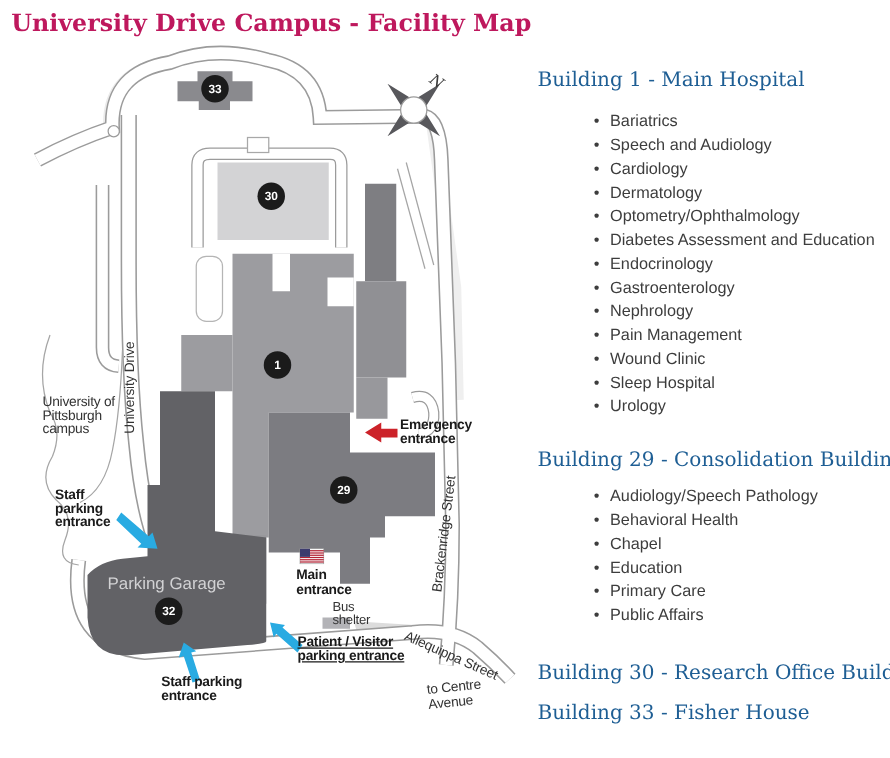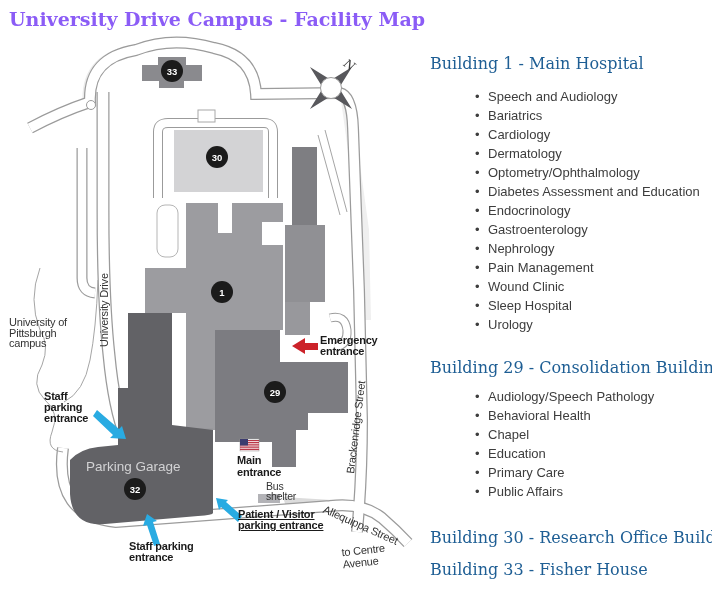--- a/index.html
+++ b/index.html
@@ -1,20 +1,20 @@
 <!DOCTYPE html>
 <html><head>
 <meta charset="utf-8">
 <style>
   html,body{margin:0;padding:0;background:#fff;}
   .stage{position:relative;width:712px;height:606px;background:#fff;overflow:hidden;
          font-family:"Liberation Sans",sans-serif;}
   
   .page-title{position:absolute;left:9px;top:8px;margin:0;white-space:nowrap;
-    font-family:"DejaVu Serif",serif;font-size:19px;font-weight:bold;color:#8b5cf6;}
+    font-family:"DejaVu Serif",serif;font-size:19px;font-weight:bold;color:#be185d;}
   
   .panel{position:absolute;left:430px;top:0;width:282px;height:434px;}
   .bheading{position:absolute;left:0;margin:0;white-space:nowrap;
     font-family:"DejaVu Serif",serif;font-weight:normal;font-size:16px;color:#1e5e94;}
   #h0{top:54px}#h1{top:358px}#h2{top:528px}#h3{top:560px}
   .blist{position:absolute;left:0;margin:0;padding:0;list-style:none;}
   #ul0{top:87px}#ul1{top:387px}
   .blist li{position:relative;font-size:13px;line-height:19px;color:#3d3d3d;
     padding-left:58px;white-space:nowrap;}
   .blist li::before{content:"\2022";position:absolute;left:45px;color:#3d3d3d;}
@@ -25,21 +25,21 @@
           letter-spacing:-0.2px;}
   .mlabel.b{font-weight:bold;color:#1a1a1a;line-height:11px;}
   .marker{position:absolute;width:22px;height:22px;border-radius:50%;background:#1b1b1b;
     color:#fff;font-weight:bold;font-size:9.5px;display:flex;align-items:center;
     justify-content:center;letter-spacing:0;}
   #mk33{left:161px;top:60px}
   #mk30{left:206px;top:146px}
   #mk1 {left:211px;top:281px}
   #mk29{left:264px;top:381px}
   #mk32{left:124px;top:478px}
-  #lbl-pitt{left:9px;top:317px;}
+  #lbl-pitt{left:34px;top:317px;}
   #lbl-staff-left{left:44px;top:391px;}
   #lbl-univdrive{left:99px;top:347px;transform:rotate(-90deg);transform-origin:0 0;}
   #lbl-garage{left:86px;top:462px;font-size:13.5px;color:#d2d2d4;letter-spacing:0;}
   #lbl-brack{left:345px;top:473px;transform:rotate(-83deg);transform-origin:0 0;}
   #lbl-alleq{left:326px;top:504px;transform:rotate(24deg);transform-origin:0 0;}
   #lbl-centre{left:342px;top:544px;transform:rotate(-6deg);line-height:12px;}
   #lbl-north{left:344px;top:60px;transform:rotate(35deg);
     font-family:"DejaVu Serif",serif;font-style:italic;font-size:12px;color:#3a3a3a;}
   #lbl-emerg{left:320px;top:335px;}
   #lbl-main{left:237px;top:454px;line-height:12px;}
@@ -188,22 +188,22 @@
 
     <div class="mlabel b" id="lbl-staff-bottom">
       <div>Staff parking</div>
       <div>entrance</div>
     </div>
   </div>
 
   <div class="panel">
     <h2 class="bheading" id="h0">Building 1 - Main Hospital</h2>
     <ul class="blist" id="ul0">
+      <li>Bariatrics</li>
       <li>Speech and Audiology</li>
-      <li>Bariatrics</li>
       <li>Cardiology</li>
       <li>Dermatology</li>
       <li>Optometry/Ophthalmology</li>
       <li>Diabetes Assessment and Education</li>
       <li>Endocrinology</li>
       <li>Gastroenterology</li>
       <li>Nephrology</li>
       <li>Pain Management</li>
       <li>Wound Clinic</li>
       <li>Sleep Hospital</li>

